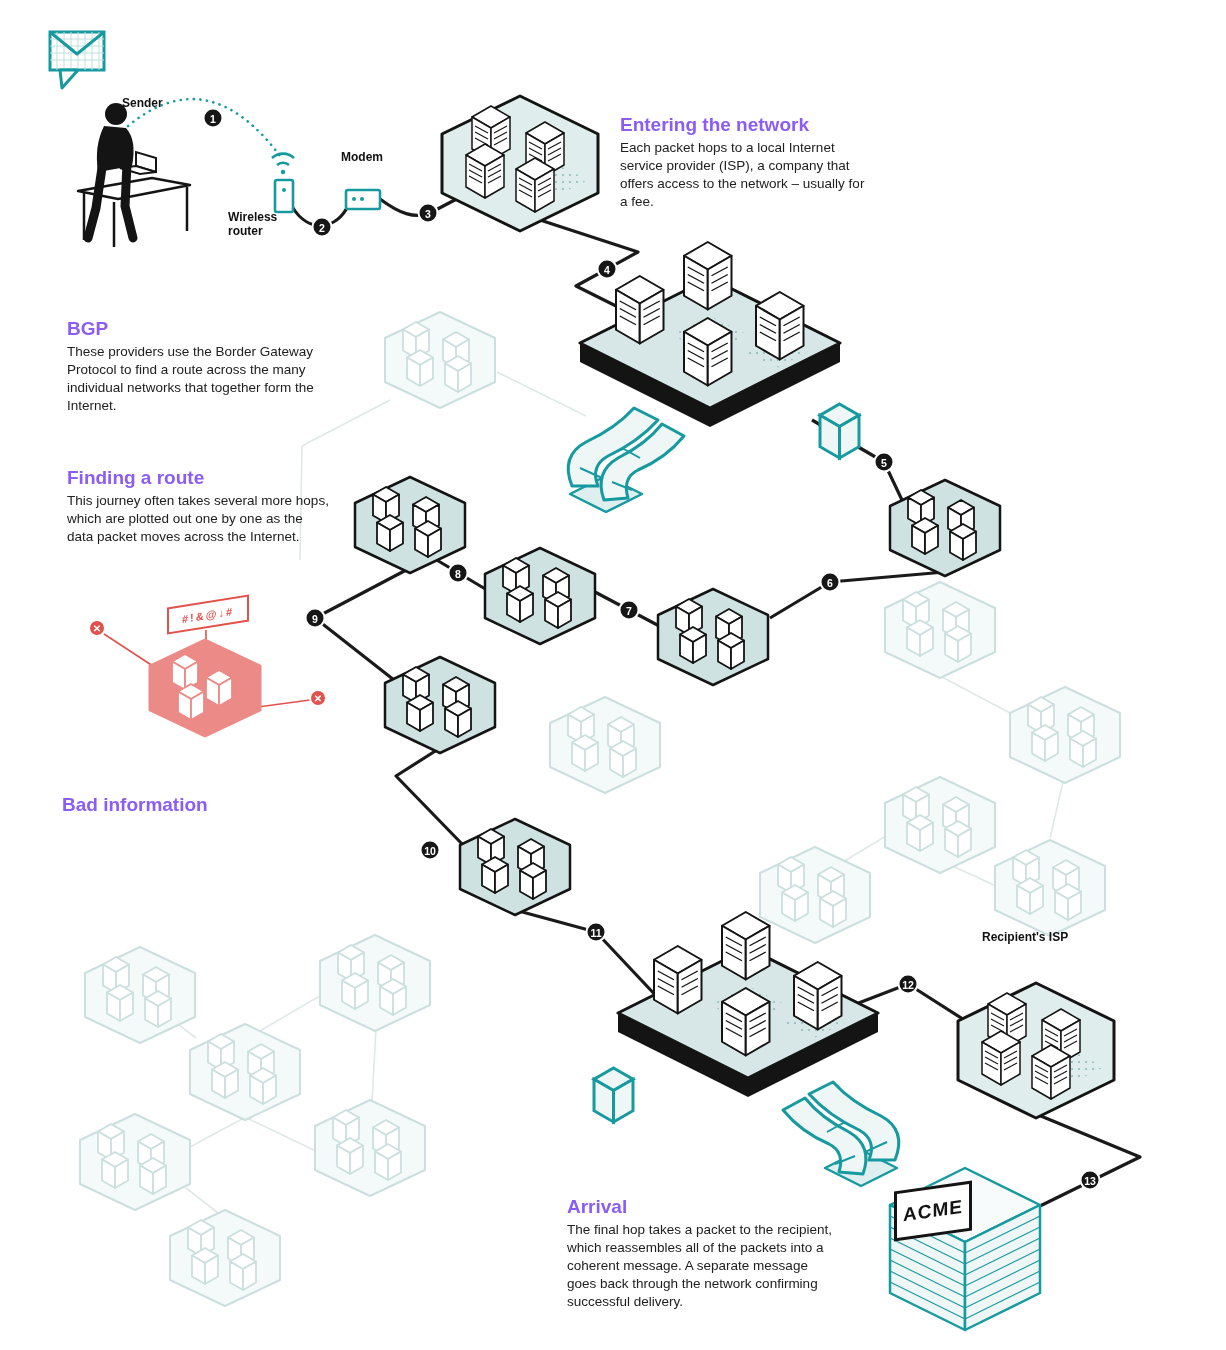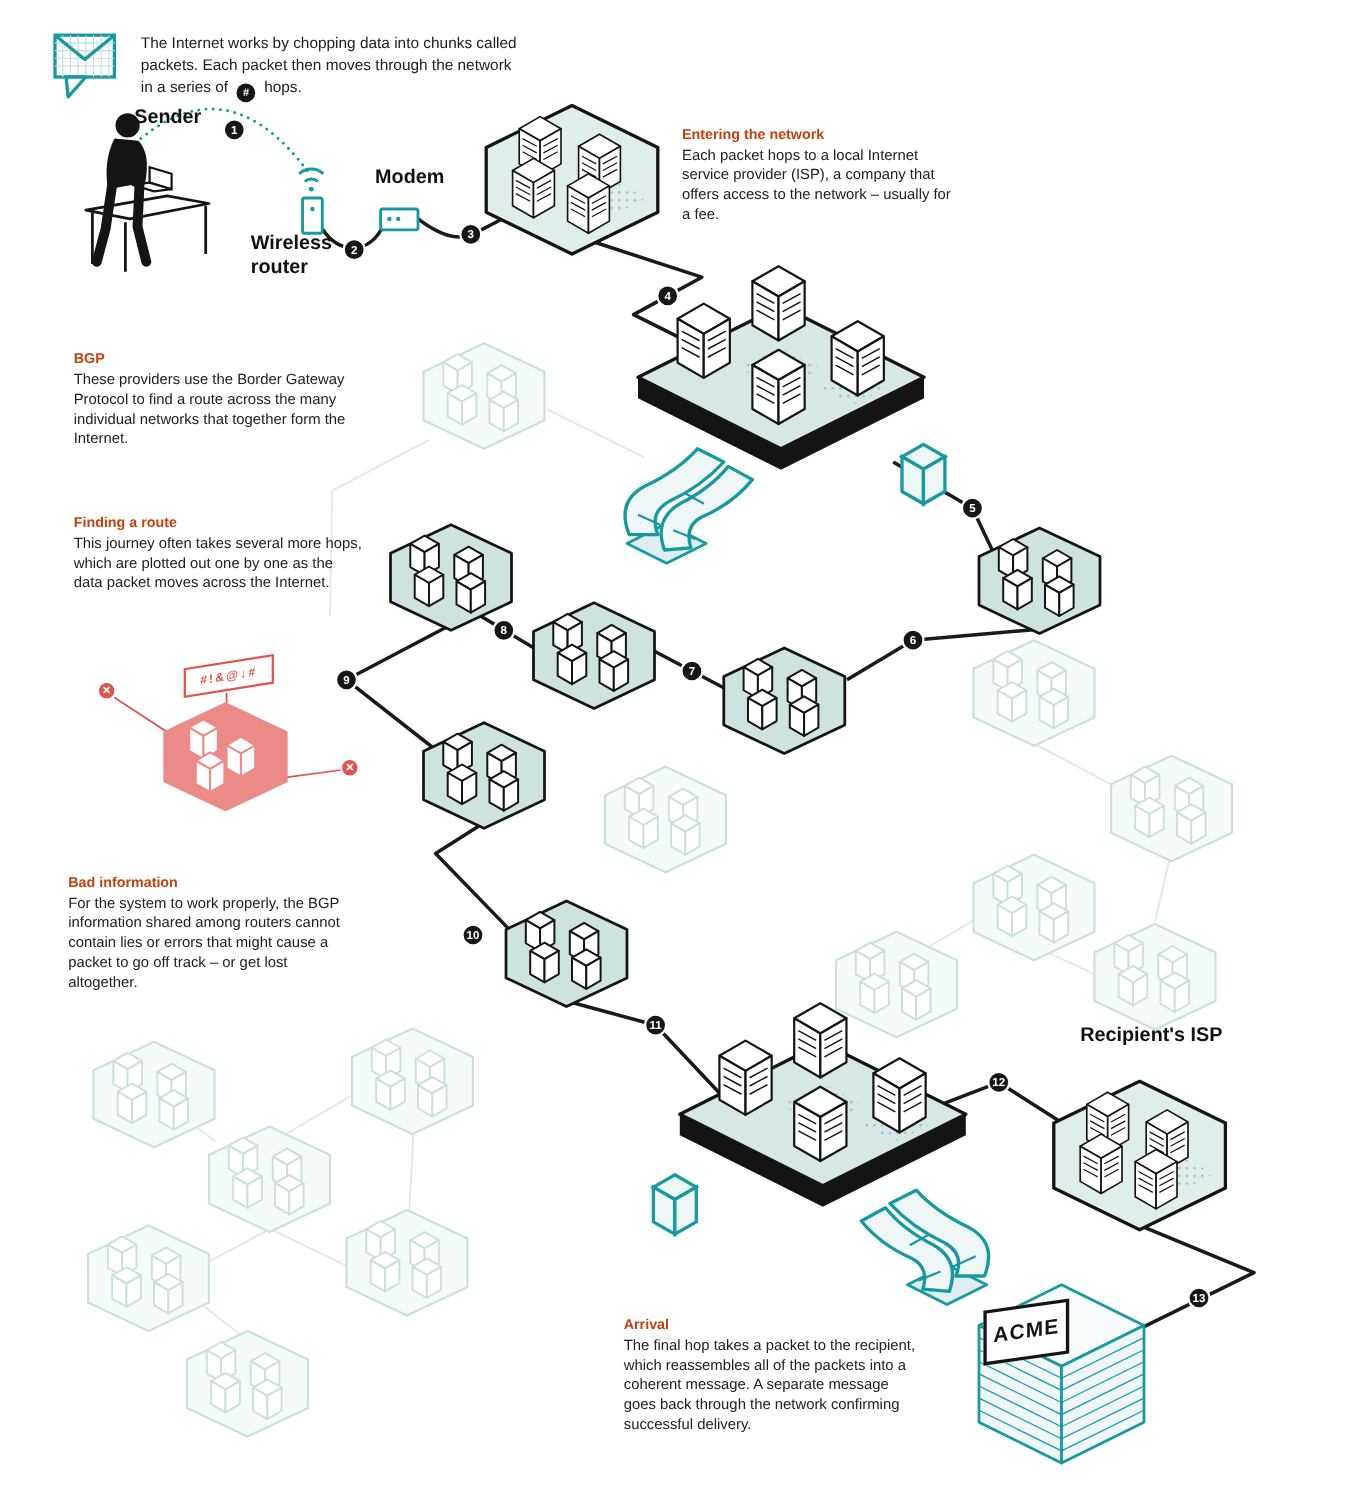--- a/index.html
+++ b/index.html
@@ -1,22 +1,22 @@
 <!DOCTYPE html>
 <html><head>
 <meta charset="utf-8">
 <style>
   * { margin:0; padding:0; box-sizing:border-box; }
   html,body { background:#ffffff; font-family:"Liberation Sans", sans-serif; color:#1a1a1a; }
   .canvas { position:relative; width:1226px; height:1350px; background:#ffffff; overflow:hidden; }
   svg.art { position:absolute; left:0; top:0; }
   .tb { position:absolute; z-index:6; }
-  .tb .h { font-size:13px; font-weight:bold; color:#c2410c; margin-bottom:3px; }
+  .tb .h { font-size:19px; font-weight:bold; color:#8b5cf6; margin-bottom:3px; }
   .tb .p { font-size:13.5px; line-height:1.34; color:#202020; }
-  .lbl { position:absolute; font-size:18px; font-weight:bold; color:#111; z-index:6; }
+  .lbl { position:absolute; font-size:12px; font-weight:bold; color:#111; z-index:6; }
   .intro { position:absolute; font-size:14px; line-height:1.42; color:#202020; z-index:6; }
   .hashbadge { display:inline-flex; width:17px; height:17px; border-radius:50%; background:#161616;
     color:#fff; font-size:10px; font-weight:bold; align-items:center; justify-content:center;
     vertical-align:-3px; margin:0 4px; }
   .hop { position:absolute; width:21px; height:21px; border-radius:50%; background:#161616;
     border:2px solid #ffffff; color:#ffffff; font-size:10.5px; font-weight:bold;
     display:flex; align-items:center; justify-content:center; transform:translate(-50%,-50%); z-index:5; }
   .xmark { position:absolute; width:18px; height:18px; border-radius:50%; background:#e2524d;
     border:2px solid #ffffff; color:#ffffff; font-size:10px; font-weight:bold;
     display:flex; align-items:center; justify-content:center; transform:translate(-50%,-50%); z-index:5; }
@@ -224,46 +224,40 @@
       <polygon points="965,1168 1040,1205 965,1242 890,1205" fill="#f7fbfb" stroke="#169aa0" stroke-width="2.5"></polygon>
       <polygon points="890,1205 965,1242 965,1330 890,1293" fill="#eef6f6" stroke="#169aa0" stroke-width="2.5"></polygon>
       <polygon points="965,1242 1040,1205 1040,1293 965,1330" fill="#eef6f6" stroke="#169aa0" stroke-width="2.5"></polygon>
       <g stroke="#169aa0" stroke-width="1.1" fill="none">
         <path d="M890,1216 L965,1253 M890,1227 L965,1264 M890,1238 L965,1275 M890,1249 L965,1286 M890,1260 L965,1297 M890,1271 L965,1308 M890,1282 L965,1319"></path>
         <path d="M965,1253 L1040,1216 M965,1264 L1040,1227 M965,1275 L1040,1238 M965,1286 L1040,1249 M965,1297 L1040,1260 M965,1308 L1040,1271 M965,1319 L1040,1282"></path>
       </g>
     </g>
   </svg>
 
-  <div class="intro" style="left:128px; top:30px; width:346px;">
-    <span>The Internet works by chopping data into chunks called packets. Each packet then moves through the network in a series of</span>
-    <span class="hashbadge">#</span>
-    <span>hops.</span>
-  </div>
 
   <div class="lbl" style="left:122px; top:96px;">Sender</div>
   <div class="lbl" style="left:228px; top:210px; width:68px; line-height:1.2;">Wireless router</div>
   <div class="lbl" style="left:341px; top:150px;">Modem</div>
   <div class="lbl" style="left:982px; top:930px;">Recipient's ISP</div>
 
   <div class="tb" style="left:620px; top:114px; width:245px;">
     <div class="h">Entering the network</div>
     <div class="p">Each packet hops to a local Internet service provider (ISP), a company that offers access to the network – usually for a fee.</div>
   </div>
   <div class="tb" style="left:67px; top:318px; width:268px;">
     <div class="h">BGP</div>
     <div class="p">These providers use the Border Gateway Protocol to find a route across the many individual networks that together form the Internet.</div>
   </div>
   <div class="tb" style="left:67px; top:467px; width:262px;">
     <div class="h">Finding a route</div>
     <div class="p">This journey often takes several more hops, which are plotted out one by one as the data packet moves across the Internet.</div>
   </div>
   <div class="tb" style="left:62px; top:778px; width:252px;margin-top:16px;">
     <div class="h">Bad information</div>
-    <div class="p">For the system to work properly, the BGP information shared among routers cannot contain lies or errors that might cause a packet to go off track – or get lost altogether.</div>
   </div>
   <div class="tb" style="left:567px; top:1196px; width:272px;">
     <div class="h">Arrival</div>
     <div class="p">The final hop takes a packet to the recipient, which reassembles all of the packets into a coherent message. A separate message goes back through the network confirming successful delivery.</div>
   </div>
 
   <div class="badsign">#!&amp;@↓#</div>
   <div class="xmark" style="left:97px; top:628px;">✕</div>
   <div class="xmark" style="left:318px; top:698px;">✕</div>
 

